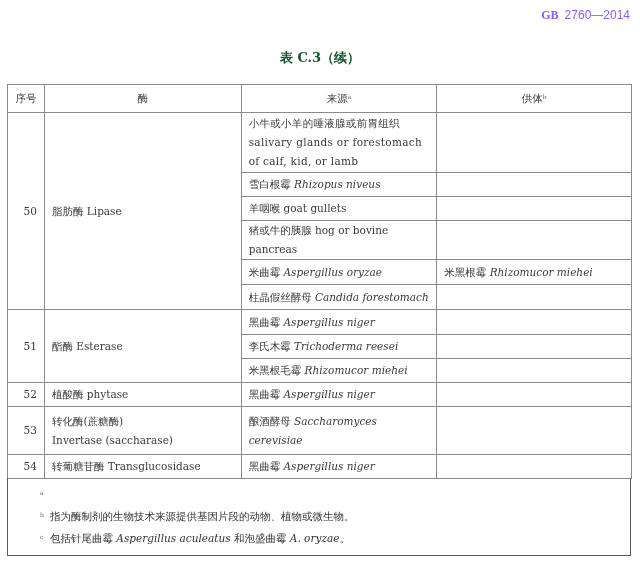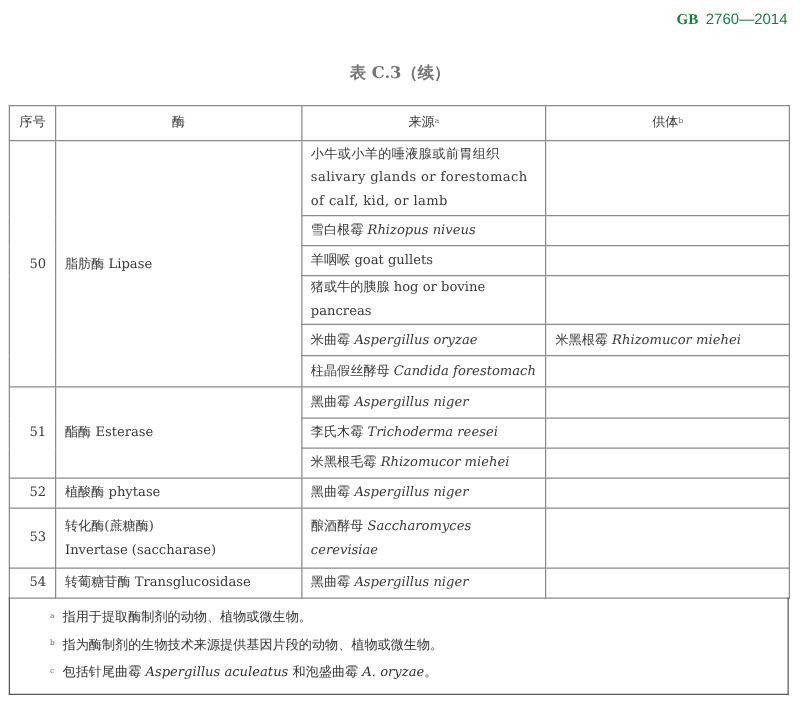--- a/index.html
+++ b/index.html
@@ -1,22 +1,22 @@
 <!DOCTYPE html>
 <html><head>
 <meta charset="utf-8">
 <style>
   html, body { margin:0; padding:0; background:#ffffff; }
   body { width:640px; height:561px; position:relative; overflow:hidden;
          font-family:"DejaVu Serif", "Liberation Serif", serif; color:#2a2a2a; }
-  .std-code { position:absolute; right:10px; top:8px; font-size:12px; color:#15803d; }
+  .std-code { position:absolute; right:10px; top:8px; font-size:12px; color:#8b5cf6; }
   .std-code b { font-family:"Liberation Serif", serif; font-weight:bold; margin-right:6px; }
   .std-code span.num { font-family:"Liberation Sans", sans-serif; }
   .table-title { position:absolute; top:49px; left:0; width:640px; text-align:center;
-                 font-size:13px; font-weight:bold; color:#737373; }
+                 font-size:13px; font-weight:bold; color:#14532d; }
   table.main { position:absolute; left:7px; top:84px; width:625px; border-collapse:collapse;
                font-size:10.5px; color:#3a3a3a; }
   table.main td, table.main th { border:1px solid #8a8a8a; padding:0 7px; vertical-align:middle;
                line-height:19px; font-weight:normal; }
   table.main { border:1.5px solid #5a5a5a; }
   table.main th { text-align:center; height:27px; font-size:10.5px; }
   col.c0 { width:37px; } col.c1 { width:197px; } col.c2 { width:196px; } col.c3 { width:195px; }
   td.num { text-align:right; }
   .latin { font-style:italic; }
   sup { font-size:6px; vertical-align:top; position:relative; top:-2px; color:#666; }
@@ -110,16 +110,16 @@
     <tr class="h24">
       <td class="num">54</td>
       <td><span>转葡糖苷酶</span> <span>Transglucosidase</span></td>
       <td><span>黑曲霉</span> <span class="latin">Aspergillus niger</span></td>
       <td></td>
     </tr>
   </tbody>
 </table>
 
 <div class="notes">
-  <div class="note" style="top:8px"><sup>a</sup><span>指用于提取酶制剂的动物、植物或微生物。</span></div>
+  <div class="note" style="top:8px"><sup>a</sup></div>
   <div class="note" style="top:30px"><sup>b</sup><span>指为酶制剂的生物技术来源提供基因片段的动物、植物或微生物。</span></div>
   <div class="note" style="top:52px"><sup>c</sup><span>包括针尾曲霉</span> <span class="latin">Aspergillus aculeatus</span> <span>和泡盛曲霉</span> <span class="latin">A. oryzae</span><span>。</span></div>
 </div>
 
 </body></html>

